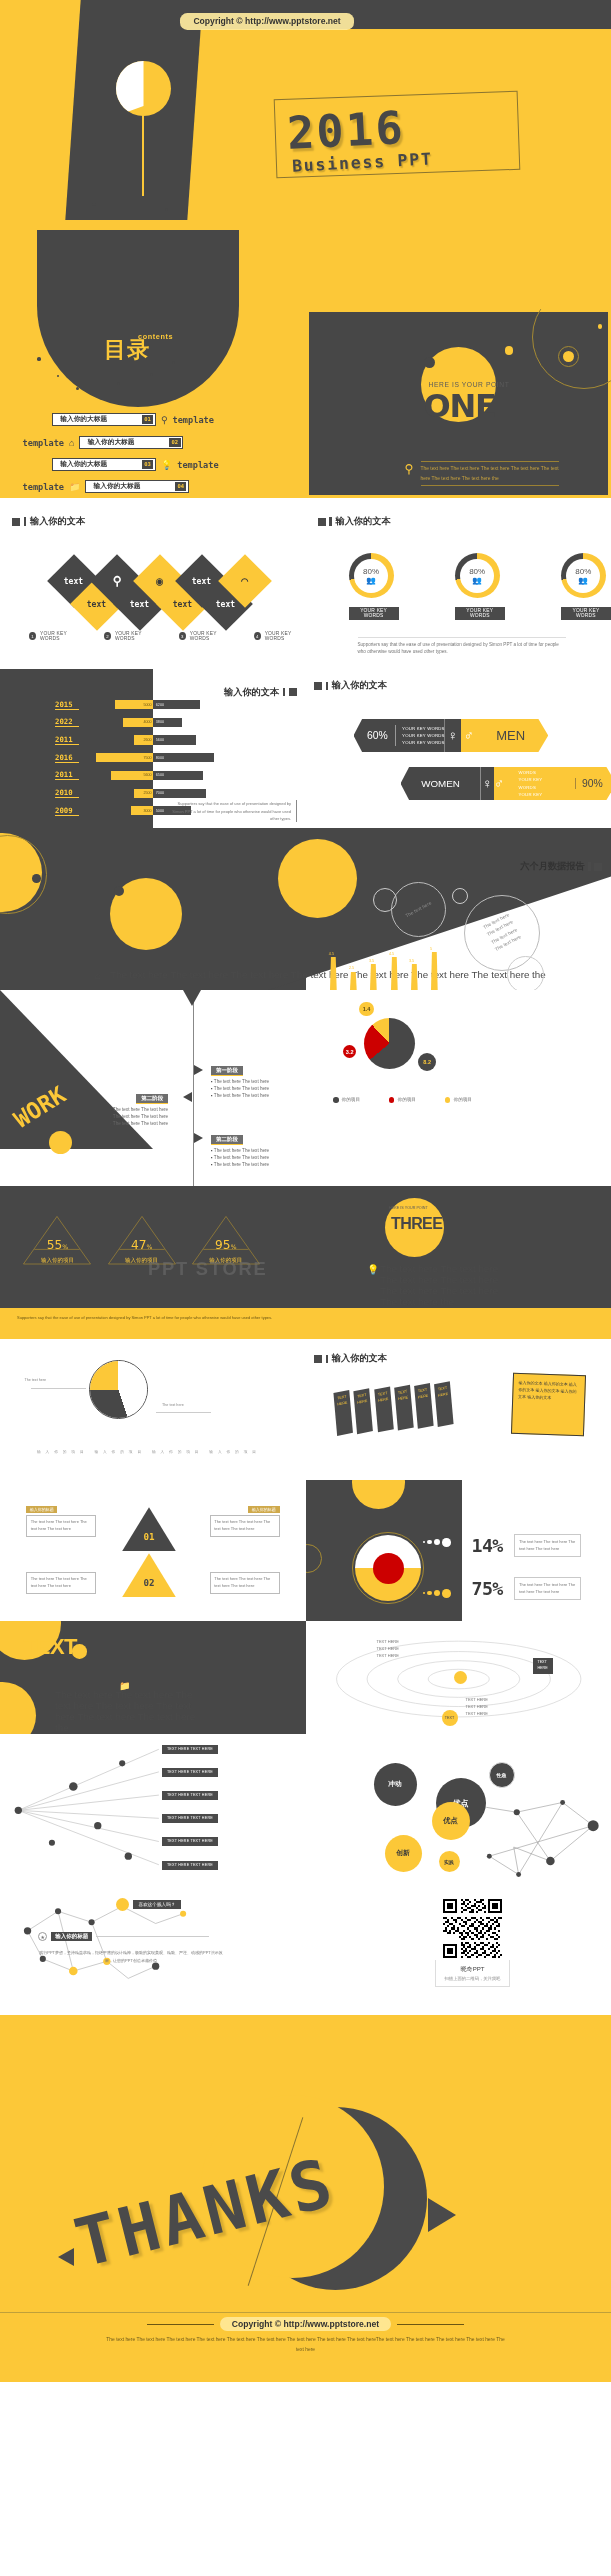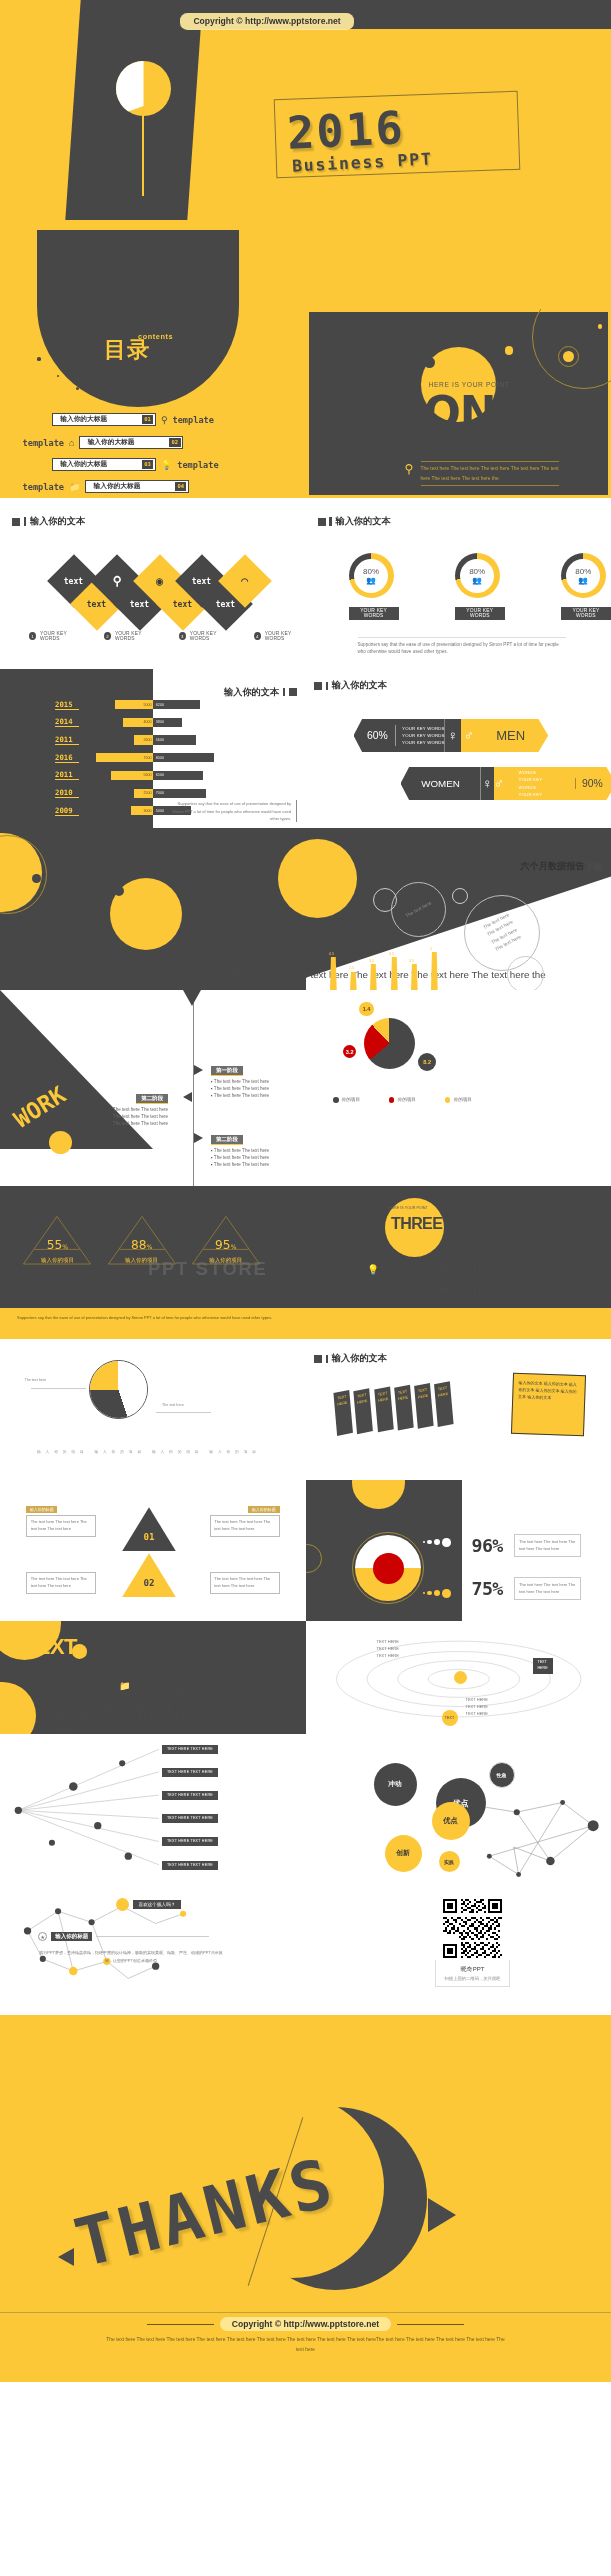--- a/index.html
+++ b/index.html
@@ -90,21 +90,21 @@
   .toc-tpl{ font-size:8.6px; font-weight:bold; color:#474747; font-family:"DejaVu Sans Mono", monospace;}
   .toc-ic{ font-size:9.2px; color:#474747; }
 
   
   .sec { width:306px; height:189px; position:relative; float:left; overflow:hidden;}
   .sec .pad{ position:absolute; inset:3.1px; background:#474747; }
   .sec .bigcircle{
     position:absolute; border-radius:50%; background:#fcc838;
   }
   .sec .bigword{
-    position:absolute; font-size:44px; font-weight:bold; color:#474747;
+    position:absolute; font-size:32px; font-weight:bold; color:#474747;
     letter-spacing:-1.2px; font-family:"DejaVu Sans", sans-serif;
   }
   .sec .pointlbl{
     position:absolute; font-size:6.7px; color:#5a5a5a; letter-spacing:0.6px;
   }
   .sec .ring{ position:absolute; border:0.6px solid #a58a33; border-radius:50%; }
   .sec .ydot{ position:absolute; border-radius:50%; background:#fcc838;}
   .sec .desc{
     position:absolute; width:138px; font-size:4.9px; line-height:1.9; color:#c7a23e;
     border-top:0.6px solid #9b8133; border-bottom:0.6px solid #9b8133; padding:2.4px 0;
@@ -420,21 +420,21 @@
         <div class="tor-row">
             <span class="tor-year">2015</span>
             <span class="tor-l">
               <span class="tor-lbar" style="width:38px">5000</span>
             </span>
             <span class="tor-r">
               <span class="tor-rbar" style="width:47px">6200</span>
             </span>
           </div>
         <div class="tor-row">
-            <span class="tor-year">2014</span>
+            <span class="tor-year">2022</span>
             <span class="tor-l">
               <span class="tor-lbar" style="width:30px">4000</span>
             </span>
             <span class="tor-r">
               <span class="tor-rbar" style="width:29px">3800</span>
             </span>
           </div>
         <div class="tor-row">
             <span class="tor-year">2011</span>
             <span class="tor-l">
@@ -652,21 +652,21 @@
             <line x1="22" y1="58" x2="96" y2="58" stroke="#b08f2f"></line>
           </svg>
         <div class="pv"><span>55</span><small>%</small></div>
         <div class="pl">输入你的项目</div>
       </div>
       <div class="tri">
         <svg viewBox="0 0 118 86">
             <polygon points="59,4 114,82 4,82" fill="none" stroke="#b08f2f"></polygon>
             <line x1="22" y1="58" x2="96" y2="58" stroke="#b08f2f"></line>
           </svg>
-        <div class="pv"><span>88</span><small>%</small></div>
+        <div class="pv"><span>47</span><small>%</small></div>
         <div class="pl">输入你的项目</div>
       </div>
       <div class="tri">
         <svg viewBox="0 0 118 86">
             <polygon points="59,4 114,82 4,82" fill="none" stroke="#b08f2f"></polygon>
             <line x1="22" y1="58" x2="96" y2="58" stroke="#b08f2f"></line>
           </svg>
         <div class="pv"><span>95</span><small>%</small></div>
         <div class="pl">输入你的项目</div>
       </div>
@@ -755,21 +755,21 @@
         <span style="width:8.6px;height:8.6px;border-radius:50%;background:#fff;display:block"></span>
       </div>
       <div style="position:absolute;left:117px;top:109px;display:flex;align-items:center;gap:2.4px;">
         <span style="width:2.4px;height:2.4px;border-radius:50%;background:#fcc838;display:block"></span>
         <span style="width:4.3px;height:4.3px;border-radius:50%;background:#fcc838;display:block"></span>
         <span style="width:6.1px;height:6.1px;border-radius:50%;background:#fcc838;display:block"></span>
         <span style="width:8.6px;height:8.6px;border-radius:50%;background:#fcc838;display:block"></span>
       </div>
 
       <div style="position:absolute;left:166px;top:54px;display:flex;align-items:center;gap:11px;">
-        <span class="bigpct">96%</span>
+        <span class="bigpct">14%</span>
         <span class="pctnote" style="width:67px">The text here The text here The text here The text here</span>
       </div>
       <div style="position:absolute;left:166px;top:97px;display:flex;align-items:center;gap:11px;">
         <span class="bigpct">75%</span>
         <span class="pctnote" style="width:67px">The text here The text here The text here The text here</span>
       </div>
     </div>
   </div>
 
   <div style="display:flex;">

